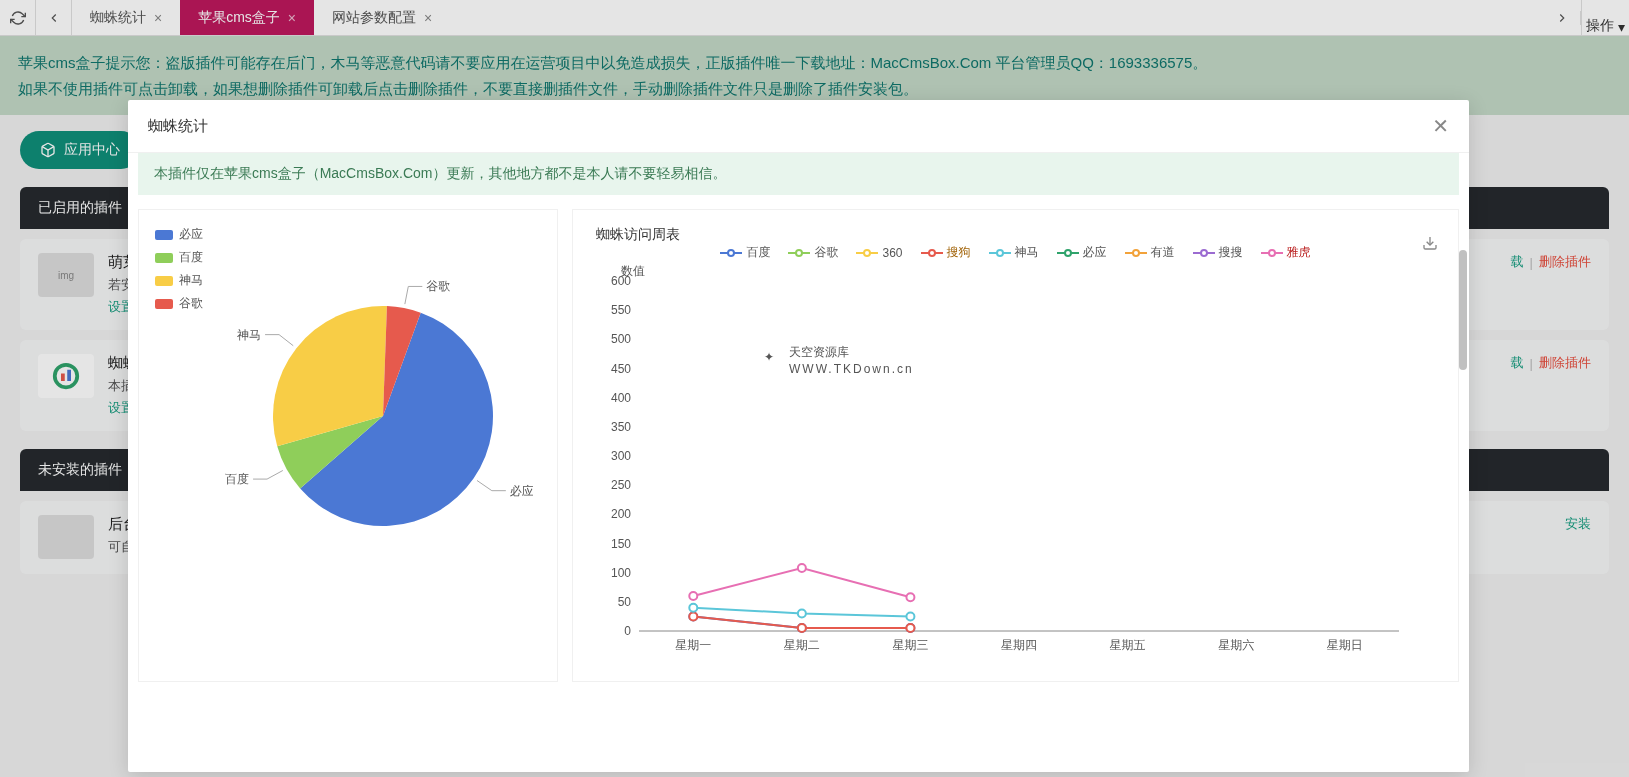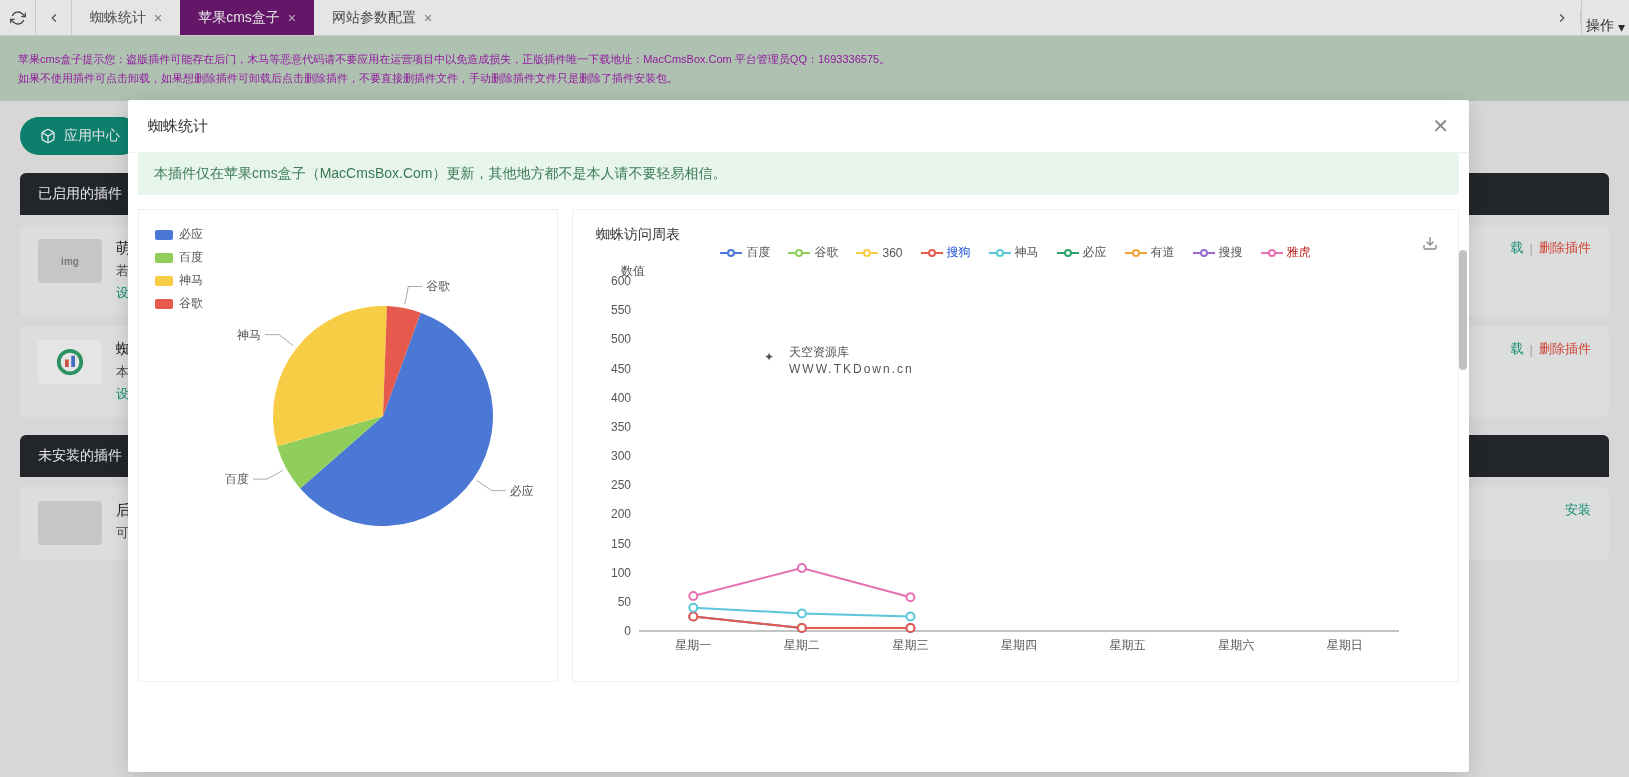--- a/index.html
+++ b/index.html
@@ -2,32 +2,32 @@
 <html><head>
 <meta charset="utf-8">
 <style>
 * { margin: 0; padding: 0; box-sizing: border-box; font-family: "Microsoft YaHei", "PingFang SC", sans-serif; }
 body { background: #f0f0f0; width: 1629px; height: 777px; overflow: hidden; position: relative; }
 
 .top-bar { height: 36px; background: #fff; border-bottom: 1px solid #e0e0e0; display: flex; align-items: stretch; }
 .top-bar .icon-btn { width: 36px; display: flex; align-items: center; justify-content: center; border-right: 1px solid #e0e0e0; cursor: pointer; color: #555; }
 .top-bar .tabs { display: flex; flex: 1; }
 .top-bar .tab { padding: 0 18px; display: flex; align-items: center; font-size: 14px; cursor: pointer; gap: 8px; color: #555; }
-.top-bar .tab.active { background: #701a75; color: #fff; }
+.top-bar .tab.active { background: #be185d; color: #fff; }
 .top-bar .tab .close { font-size: 14px; opacity: 0.7; }
 .top-bar .right { display: flex; align-items: center; }
 .top-bar .op-btn { padding: 0 4px; display: flex; align-items: flex-end; font-size: 14px; cursor: pointer; gap: 4px; color: #333; border-left: 1px solid #e0e0e0; height: 100%; }
 
-.notice { background: #c3d9c7; padding: 14px 18px; font-size: 11px; color: #a21caf; line-height: 1.7; }
+.notice { background: #c3d9c7; padding: 14px 18px; font-size: 15px; color: #0f766e; line-height: 1.7; }
 
 .page-body { padding: 16px 20px; }
 .btn-app { display: inline-flex; align-items: center; background: #0f8f7a; color: #fff; padding: 10px 20px; border-radius: 20px; font-size: 14px; gap: 8px; cursor: pointer; }
 .section-hd { background: #262a2e; color: #fff; padding: 12px 18px; border-radius: 6px 6px 0 0; margin-top: 18px; font-size: 14px; }
 .card { background: #f5f6f7; padding: 14px 18px; border-radius: 6px; margin-top: 10px; display: flex; gap: 14px; align-items: flex-start; }
-.card .thumb { width: 64px; height: 44px; background: #ddd; border-radius: 4px; flex-shrink: 0; display:flex;align-items:center;justify-content:center;font-size:10px;color:#888;font-weight:bold; }
+.card .thumb { width: 56px; height: 44px; background: #ddd; border-radius: 4px; flex-shrink: 0; display:flex;align-items:center;justify-content:center;font-size:10px;color:#888; }
 .card .info { flex: 1; font-size: 13px; color: #555; }
 .card .info .title { font-size: 15px; color: #222; margin-bottom: 4px; font-weight: 500; }
 .card .info .desc { margin-bottom: 4px; }
 .card .actions { font-size: 13px; color: #555; display:flex; gap:6px; align-items:center; }
 .card .actions .link { color: #189e81; cursor: pointer; }
 .card .actions .danger { color: #e74c3c; cursor: pointer; }
 .card .actions .sep { color: #bbb; }
 
 .overlay { position: absolute; inset: 0; background: rgba(0,0,0,0.1); }
 .modal { position: absolute; left: 128px; right: 160px; top: 100px; bottom: 5px; background: #fff; border-radius: 2px; box-shadow: 0 4px 20px rgba(0,0,0,0.15); display: flex; flex-direction: column; }
@@ -229,21 +229,21 @@
             <div class="item" style="color: rgb(143, 206, 90);">
               <span class="sym"></span>
               <span style="color:#555">谷歌</span>
             </div>
             <div class="item" style="color: rgb(248, 205, 70);">
               <span class="sym"></span>
               <span style="color:#555">360</span>
             </div>
             <div class="item" style="color: rgb(230, 90, 77);">
               <span class="sym"></span>
-              <span style="color:#1d4ed8">搜狗</span>
+              <span style="color:#a16207">搜狗</span>
             </div>
             <div class="item" style="color: rgb(91, 198, 217);">
               <span class="sym"></span>
               <span style="color:#555">神马</span>
             </div>
             <div class="item" style="color: rgb(47, 163, 107);">
               <span class="sym"></span>
               <span style="color:#555">必应</span>
             </div>
             <div class="item" style="color: rgb(242, 162, 58);">

